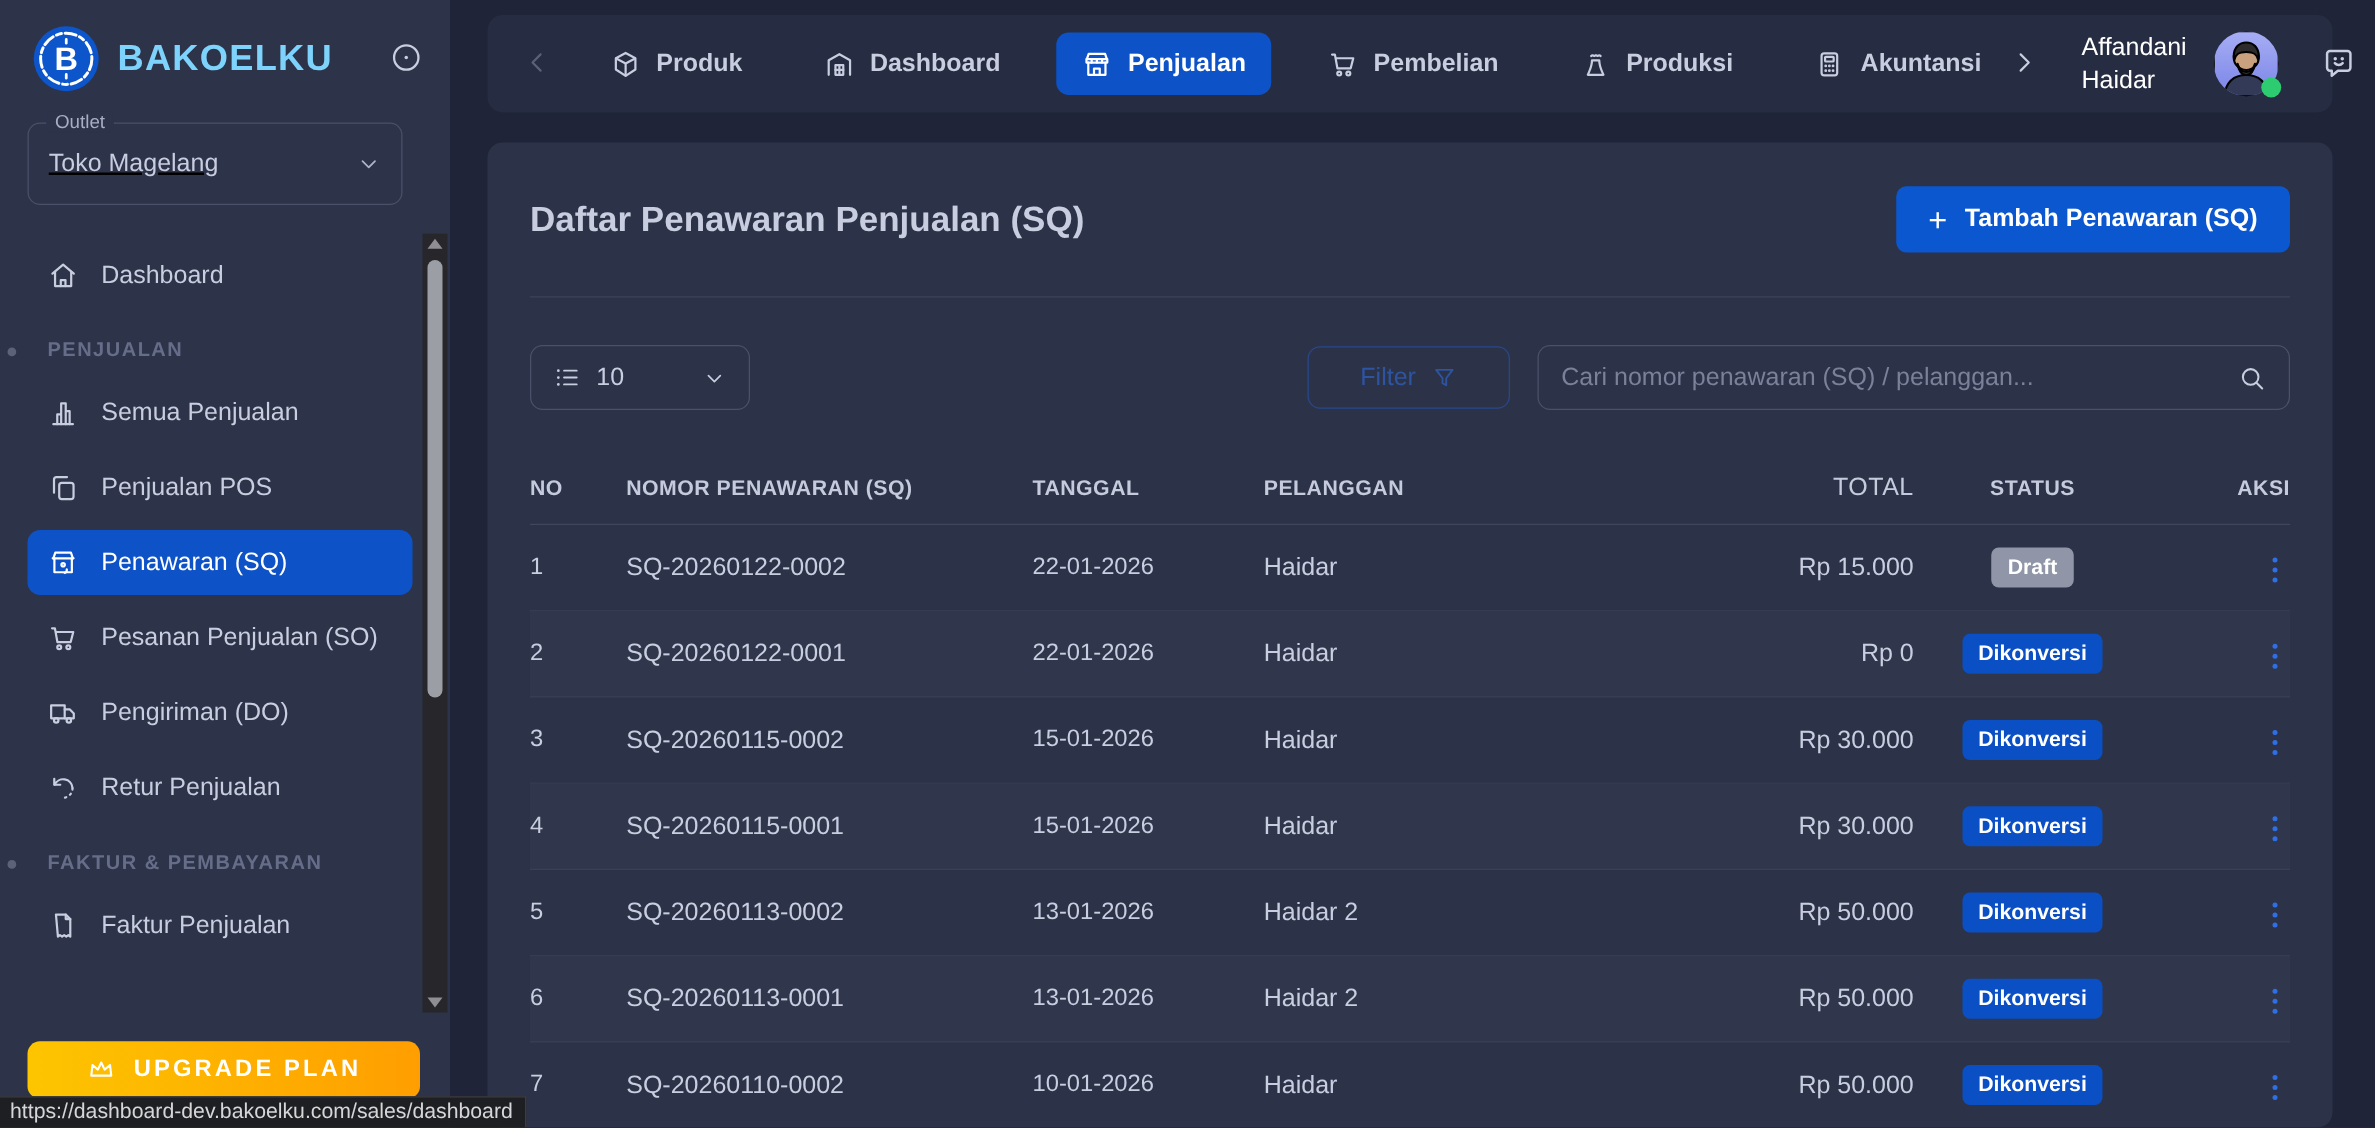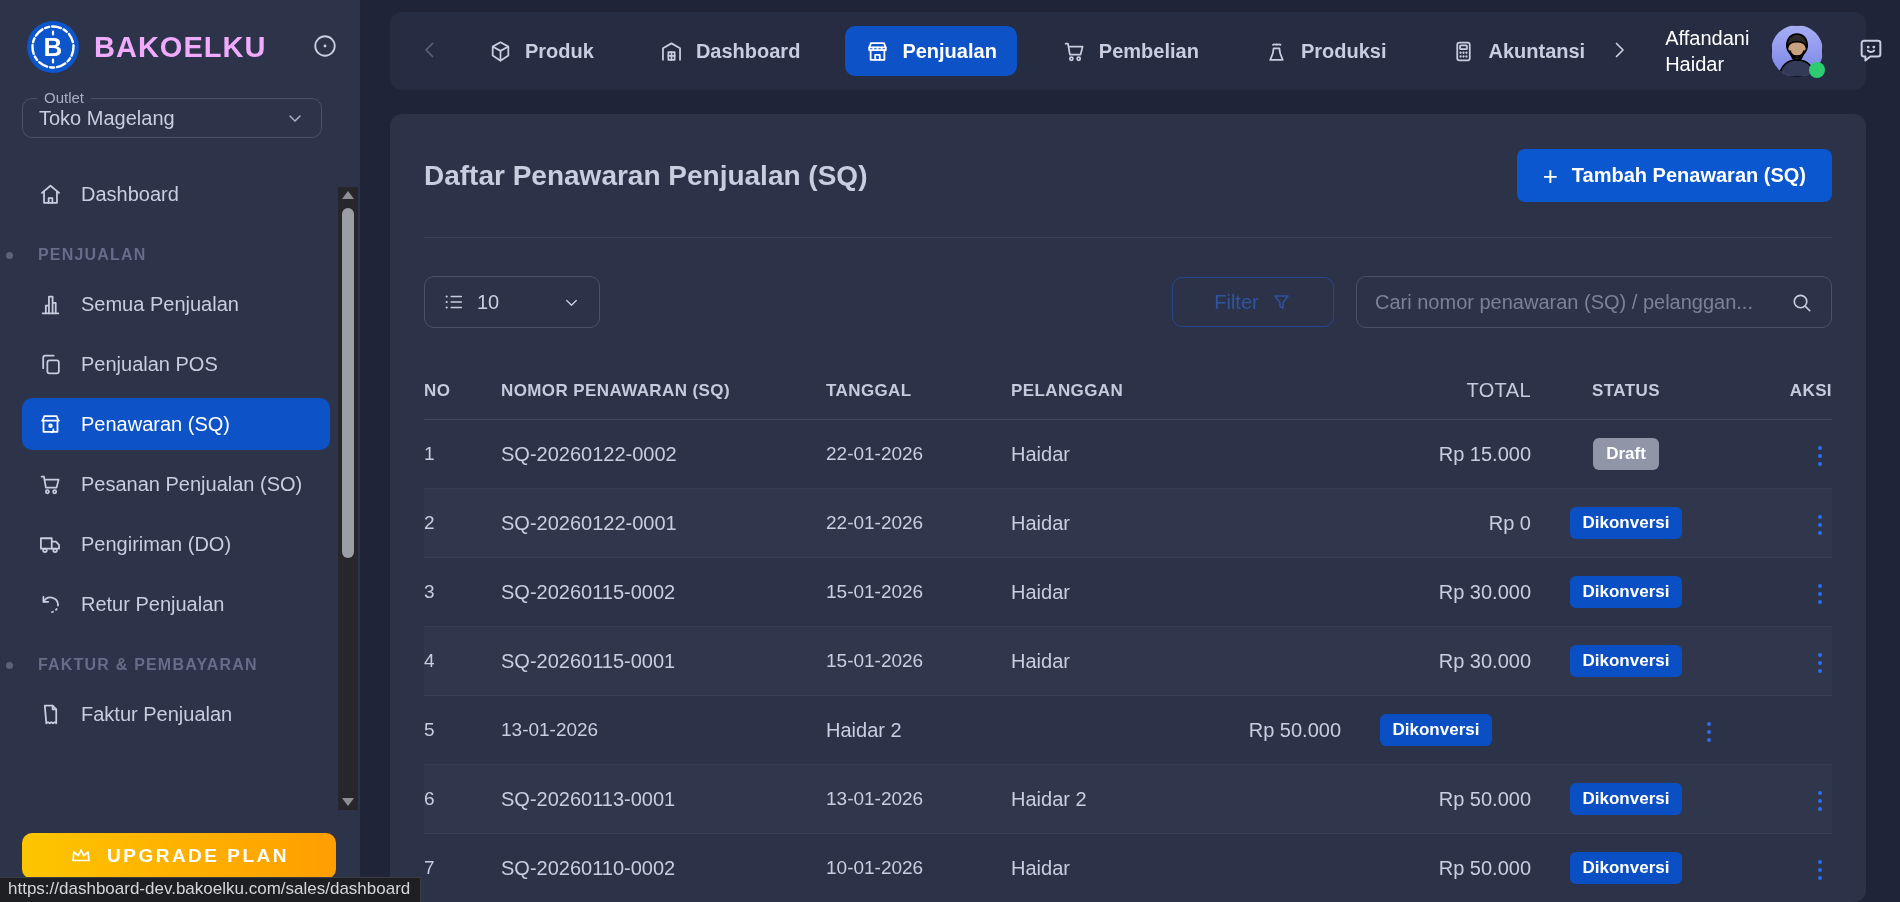--- a/index.html
+++ b/index.html
@@ -4,26 +4,26 @@
 <style>
   * { margin:0; padding:0; box-sizing:border-box; }
   html,body { width:1900px; height:902px; overflow:hidden; background:#1f2438;
     font-family:"Liberation Sans", sans-serif; }
   .app { display:flex; width:1900px; height:902px; position:relative; }
 
   
   .sidebar { width:360px; height:902px; background:#2d3349; position:relative; flex:none; }
   .logo-row { display:flex; align-items:center; padding:20px 20px 0 26px; }
   .logo-badge { width:54px; height:54px; flex:none; }
-  .logo-text { color:#f0abfc; font-size:29px; font-weight:bold; letter-spacing:1px; margin-left:14px; flex:1; }
+  .logo-text { color:#7dd3fc; font-size:29px; font-weight:bold; letter-spacing:1px; margin-left:14px; flex:1; }
   .collapse-btn { width:30px; height:30px; color:#c9cde0; background:none; border:none; cursor:pointer; }
   .collapse-btn svg { width:26px; height:26px; }
 
   .outlet { margin:24px 38px 0 22px; border:1px solid #4a5168; border-radius:10px;
-    height:40px; position:relative; display:flex; align-items:center; padding:0 16px; cursor:pointer; }
+    height:66px; position:relative; display:flex; align-items:center; padding:0 16px; cursor:pointer;text-decoration:underline; }
   .outlet-label { position:absolute; top:-10px; left:14px; background:#2d3349; padding:0 7px;
     font-size:15px; color:#a8aec4; }
   .outlet-value { color:#c9cde0; font-size:20px; font-weight:500; flex:1; }
   .outlet svg { width:20px; height:20px; color:#aeb4c8; }
 
   .menu { padding:30px 30px 0 22px; }
   .m-item { display:flex; align-items:center; height:52px; margin-bottom:8px;
     padding:0 16px; border-radius:10px; color:#c9cde0; cursor:pointer; }
   .m-item svg { width:25px; height:25px; flex:none; }
   .m-item .lbl { font-size:20px; margin-left:18px; white-space:nowrap; }
@@ -97,21 +97,21 @@
 
   .controls { margin-top:38px; display:flex; align-items:center; }
   .pagesize { width:176px; height:52px; border:1px solid #4a5168; border-radius:10px;
     display:flex; align-items:center; padding:0 18px; color:#c9cde0; cursor:pointer; background:none; }
   .pagesize svg { width:22px; height:22px; }
   .pagesize .val { font-size:20px; margin-left:12px; flex:1; text-align:left; color:#c9cde0; }
   .filter-btn { margin-left:auto; width:162px; height:50px; border:1px solid #2458c7; border-radius:10px;
     background:none; color:#2f6fe8; font-size:20px; font-weight:500; display:flex; align-items:center;
     justify-content:center; gap:12px; opacity:0.55; cursor:pointer; font-family:"Liberation Sans", sans-serif; }
   .filter-btn svg { width:21px; height:21px; }
-  .search-box { margin-left:22px; width:476px; height:52px; border:1px solid #4a5168;
+  .search-box { margin-left:22px; width:602px; height:52px; border:1px solid #4a5168;
     border-radius:10px; display:flex; align-items:center; padding:0 18px; }
   .search-box input { flex:1; background:none; border:none; outline:none; color:#c9cde0;
     font-size:20px; font-family:"Liberation Sans", sans-serif; }
   .search-box input::placeholder { color:#7b8199; }
   .search-box svg { width:23px; height:23px; color:#c9cde0; flex:none; }
 
   .table { margin-top:4px; }
   .thead, .trow { display:grid;
     grid-template-columns:77px 325px 185px 330px 190px 190px 1fr;
     align-items:center; }
@@ -485,20 +485,21 @@
             <span class="c-status"><span class="badge blue">Dikonversi</span></span>
             <span class="c-aksi"><button class="dots-btn">
                   <i></i>
                   <i></i>
                   <i></i>
                 </button></span>
           </div>
 
           <div class="trow">
             <span class="c-no">5</span>
+            <span class="c-nomor">SQ-20260113-0002</span>
             <span class="c-tanggal">13-01-2026</span>
             <span class="c-pelanggan">Haidar 2</span>
             <span class="c-total">Rp 50.000</span>
             <span class="c-status"><span class="badge blue">Dikonversi</span></span>
             <span class="c-aksi"><button class="dots-btn">
                   <i></i>
                   <i></i>
                   <i></i>
                 </button></span>
           </div>

